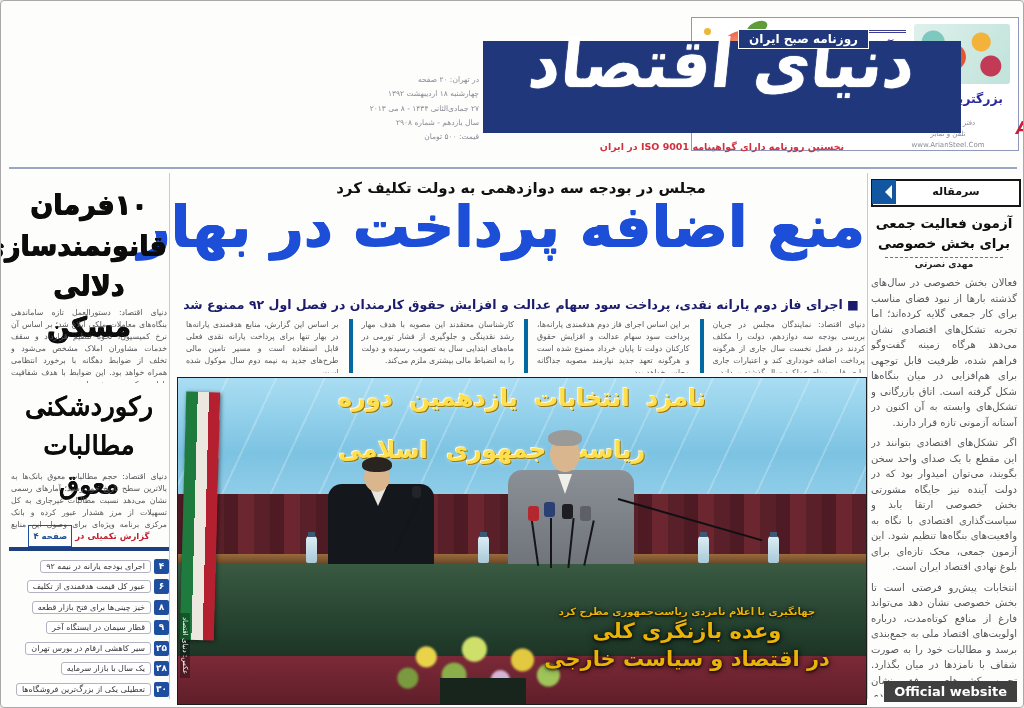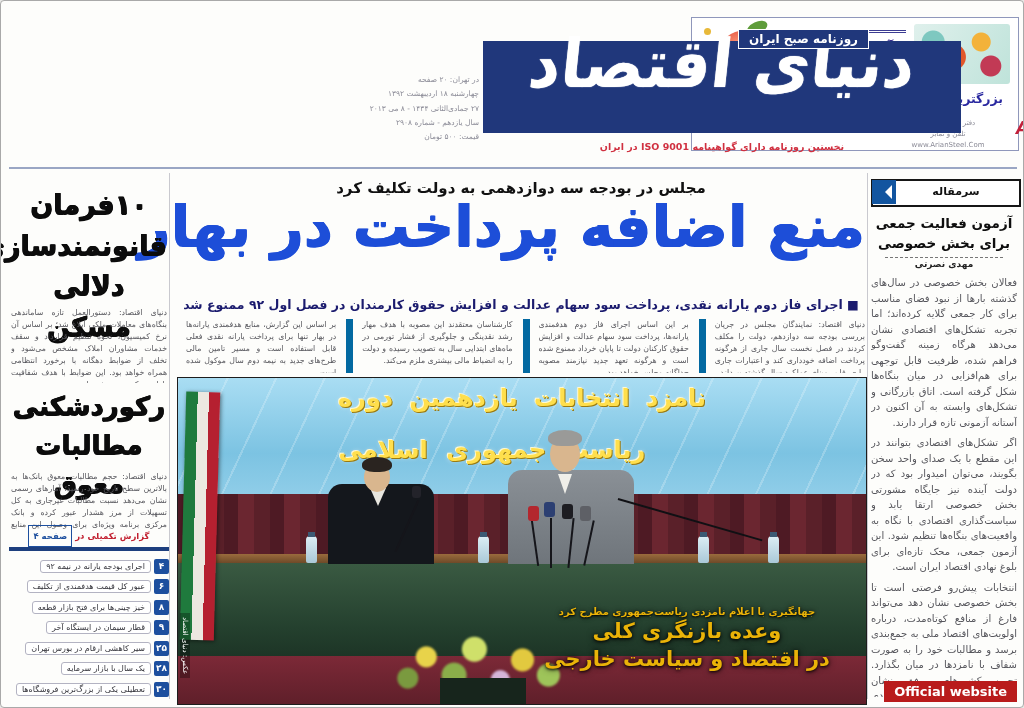--- a/index.html
+++ b/index.html
@@ -50,21 +50,21 @@
 
   .vsep{width:1px;background:#c9c9cf;top:172px;bottom:8px;z-index:0;}
 
   
   #lead-kicker{left:176px;top:178px;width:688px;text-align:center;font-size:15px;font-weight:bold;color:#111;}
   #lead-headline{left:176px;top:192px;width:688px;text-align:center;font-size:57px;font-weight:900;
     color:#1d4ed8;white-space:nowrap;letter-spacing:-1px;}
   #lead-subhead{left:176px;top:296px;width:688px;text-align:center;font-size:12.5px;font-weight:bold;
     color:#1b1b6e;}
   #lead-cols{left:176px;top:318px;width:688px;height:54px;display:flex;flex-direction:row;gap:10px;}
-  .lead-col{flex:1;font-size:7.8px;border-left:7px solid #0369a1;padding-left:9px;overflow:hidden;}
+  .lead-col{flex:1;font-size:7.8px;border-left:4px solid #0369a1;padding-left:9px;overflow:hidden;}
   .lead-col:last-child{border-left:none;}
 
   
   #photo{left:176px;top:376px;width:688px;height:326px;border:1px solid #1d1d1d;z-index:2;
     box-shadow:inset 0 0 0 2px #f5f5f2;overflow:hidden;background:#3a3a3a;}
   #ph-sky{position:absolute;left:0;top:0;right:0;height:116px;
     background:repeating-linear-gradient(115deg,rgba(255,255,255,.22) 0 2px,transparent 2px 44px),
                linear-gradient(180deg,#a9ddf3 0%,#7cc3e2 65%,#8fcde8 100%);}
   #ph-banner1{position:absolute;left:0;right:0;top:6px;text-align:center;font-size:24px;font-weight:bold;
     color:#ffdf4d;letter-spacing:2px;word-spacing:8px;
@@ -131,35 +131,35 @@
     color:#0e0e0e;line-height:1.5;}
   #ed-author-rule{left:884px;top:256px;width:118px;border-top:1px dashed #777;}
   #ed-author{left:870px;top:258px;width:146px;text-align:center;font-size:9px;font-weight:bold;color:#222;}
   #ed-body{left:870px;top:274px;width:146px;bottom:10px;font-size:10px;overflow:hidden;}
   #ed-body p{margin:0 0 5px 0;}
 
   
   #lc-h1{left:10px;top:184px;width:156px;text-align:center;font-size:27px;font-weight:900;
     color:#0c0c0c;line-height:1.5;}
   #lc-b1{left:10px;top:306px;width:156px;height:76px;font-size:7.8px;overflow:hidden;}
-  #lc-h2{left:10px;top:386px;width:156px;text-align:center;font-size:26px;font-weight:700;
+  #lc-h2{left:10px;top:386px;width:156px;text-align:center;font-size:26px;font-weight:400;
     color:#0c0c0c;line-height:1.5;}
   #lc-b2{left:10px;top:470px;width:156px;height:58px;font-size:7.8px;overflow:hidden;}
   #lc-more{left:10px;top:530px;width:156px;font-size:8.5px;font-weight:bold;text-align:center;}
   #lc-more .red{color:#c22030;}
   #lc-more .blue{color:#1d4f9e;border:1px solid #1d4f9e;padding:5px 4px;}
   #lc-bar{left:8px;top:546px;width:160px;height:4px;background:#1d3f7e;}
   #index-list{left:8px;top:556px;width:160px;display:flex;flex-direction:column;gap:2.5px;}
   .idx-row{display:flex;align-items:center;gap:3px;height:18px;}
   .idx-num{flex:0 0 15px;height:15px;background:#1d4f9e;color:#fff;font-size:9px;font-weight:bold;
     text-align:center;line-height:15px;border-radius:2px;}
   .idx-pill{border:1px solid #b3b3c2;border-radius:3px;padding:1px 5px;font-size:8px;color:#33333a;
     background:#fff;white-space:nowrap;overflow:hidden;}
 
-  #official{position:absolute;right:6px;bottom:5px;background:#b91c1c;color:#fff;font-size:13px;
+  #official{position:absolute;right:6px;bottom:5px;background:#404040;color:#fff;font-size:13px;
     font-weight:bold;padding:3px 10px;z-index:9;direction:ltr;}
 </style>
 </head>
 <body>
 
 <div id="page">
 
   <div class="abs vsep" style="left:168px;"></div>
   <div class="abs vsep" style="left:866px;"></div>
 

